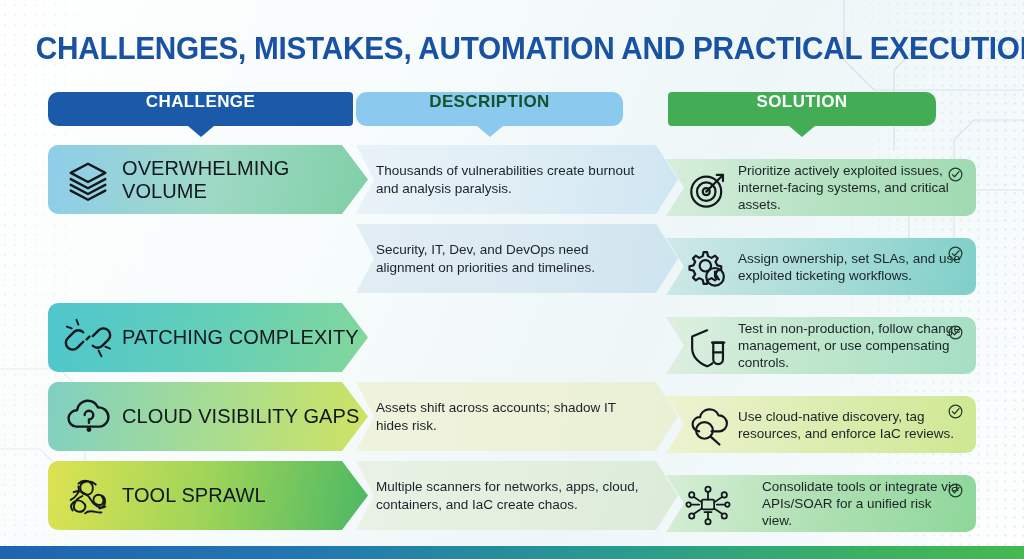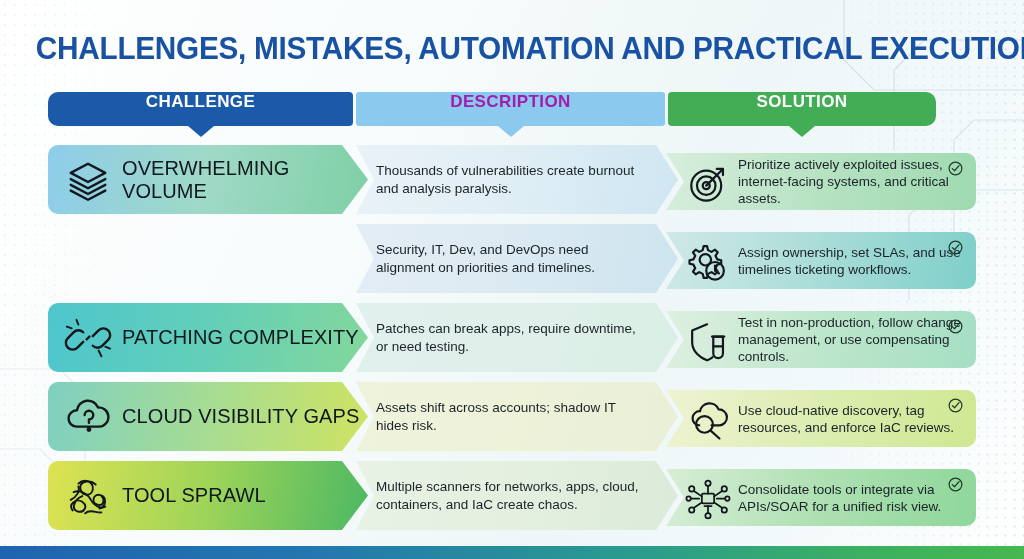--- a/index.html
+++ b/index.html
@@ -96,24 +96,24 @@
     font-weight: bold;
     letter-spacing: 0.4px;
     font-family: "Liberation Sans Narrow", "Liberation Sans", sans-serif;
   }
   #hdr-challenge {
     left: 48px; width: 305px;
     background: #1a5aa8;
     border-radius: 10px 4px 4px 10px;
   }
   #hdr-description {
-    left: 356px; width: 309px;
+    left: 356px; width: 267px;
     background: #8cc9ee;
-    color: #a21caf;
-    border-radius: 3px;
+    color: #14532d;
+    border-radius: 11px;
   }
   #hdr-solution {
     left: 668px; width: 268px;
     background: #43ad55;
     border-radius: 4px 10px 10px 4px;
   }
   .hdr-arrow {
     position: absolute;
     top: 34px;
     left: 50%;
@@ -168,21 +168,21 @@
   .cell-description .dtext {
     font-size: 13.5px;
     color: #1b2228;
     line-height: 1.28;
     font-family: "Liberation Sans Narrow", "Liberation Sans", sans-serif;
   }
 
   
   .cell-solution {
     position: absolute;
-    left: 666px; top: 8px;
+    left: 666px; top: 14px;
     width: 310px; height: 57px;
     border-radius: 0 10px 10px 0;
     -webkit-clip-path: polygon(0 0, 100% 0, 100% 100%, 0 100%, 18px 50%);
             clip-path: polygon(0 0, 100% 0, 100% 100%, 0 100%, 18px 50%);
     display: flex;
     align-items: center;
     padding-left: 20px;
     justify-content: space-between;
   }
   .cell-solution .ico { width: 44px; height: 42px; flex: 0 0 44px; margin-right: 8px; }
@@ -292,21 +292,21 @@
           <span class="ico">
             <svg viewBox="0 0 100 100">
               <g class="ln">
                 <path d="M40 14 l8 0 2 9 8 4 8-5 6 6 -5 8 4 8 9 2 0 8 -9 2 -4 8 5 8 -6 6 -8-5 -8 4 -2 9 -8 0 -2-9 -8-4 -8 5 -6-6 5-8 -4-8 -9-2 0-8 9-2 4-8 -5-8 6-6 8 5 8-4 Z"></path>
                 <circle cx="44" cy="45" r="13"></circle>
                 <circle cx="66" cy="70" r="20"></circle>
                 <path d="M66 58 L66 70 L75 76"></path>
               </g>
             </svg>
           </span>
-          <div class="stext">Assign ownership, set SLAs, and use timelines ticketing workflows.</div>
+          <div class="stext">Assign ownership, set SLAs, and use exploited ticketing workflows.</div>
           <span class="check-badge">
             <svg viewBox="0 0 24 24">
               <g fill="none" stroke="#1f3b2a" stroke-width="1.7" stroke-linecap="round" stroke-linejoin="round">
                 <circle cx="12" cy="12" r="9"></circle>
                 <path d="M7.5 12.2 L10.6 15.2 L17 7.8"></path>
               </g>
             </svg>
           </span>
         </div>
       </div>
@@ -321,23 +321,20 @@
               </g>
               <g class="ln-thin">
                 <path d="M30 20 L26 10"></path>
                 <path d="M16 28 L6 24"></path>
                 <path d="M72 74 L78 86"></path>
                 <path d="M86 66 L96 70"></path>
               </g>
             </svg>
           </span>
           <div class="ctitle">PATCHING COMPLEXITY</div>
-        </div>
-        <div class="cell-description" style="background: linear-gradient(100deg, rgb(223, 240, 238), rgb(223, 240, 234), rgb(217, 238, 228));">
-          <div class="dtext">Patches can break apps, require downtime, or need testing.</div>
         </div>
         <div class="cell-solution" style="background: linear-gradient(100deg, rgb(223, 240, 225), rgb(189, 230, 203), rgb(165, 223, 196));">
           <span class="ico">
             <svg viewBox="0 0 100 100">
               <g class="ln">
                 <path d="M48 12 L14 26 v26 c0 22 16 34 34 42 4-2 8-4 12-7"></path>
                 <path d="M62 40 h22 v38 a11 11 0 0 1-22 0 Z"></path>
                 <path d="M59 40 h28"></path>
                 <path d="M62 62 h22"></path>
               </g>
@@ -403,21 +400,21 @@
                 <path d="M44 84 C54 74 68 84 78 82"></path>
                 <path d="M14 56 C26 50 34 38 30 28"></path>
               </g>
             </svg>
           </span>
           <div class="ctitle">TOOL SPRAWL</div>
         </div>
         <div class="cell-description" style="background: linear-gradient(100deg, rgb(233, 242, 228), rgb(228, 239, 224), rgb(219, 235, 217));">
           <div class="dtext">Multiple scanners for networks, apps, cloud, containers, and IaC create chaos.</div>
         </div>
-        <div class="cell-solution" style="background: linear-gradient(100deg, rgb(215, 238, 214), rgb(174, 224, 178), rgb(142, 215, 154));">
+        <div class="cell-solution" style="background: linear-gradient(100deg, rgb(215, 238, 214), rgb(174, 224, 178), rgb(142, 215, 154)); gap: 24px;">
           <span class="ico">
             <svg viewBox="0 0 100 100">
               <g class="ln-thin">
                 <rect x="36" y="38" width="28" height="22" rx="3"></rect>
                 <path d="M42 66 h16"></path>
                 <path d="M50 38 V20"></path>
                 <path d="M50 66 V82"></path>
                 <path d="M36 44 L18 32"></path>
                 <path d="M64 44 L82 32"></path>
                 <path d="M36 58 L18 70"></path>

